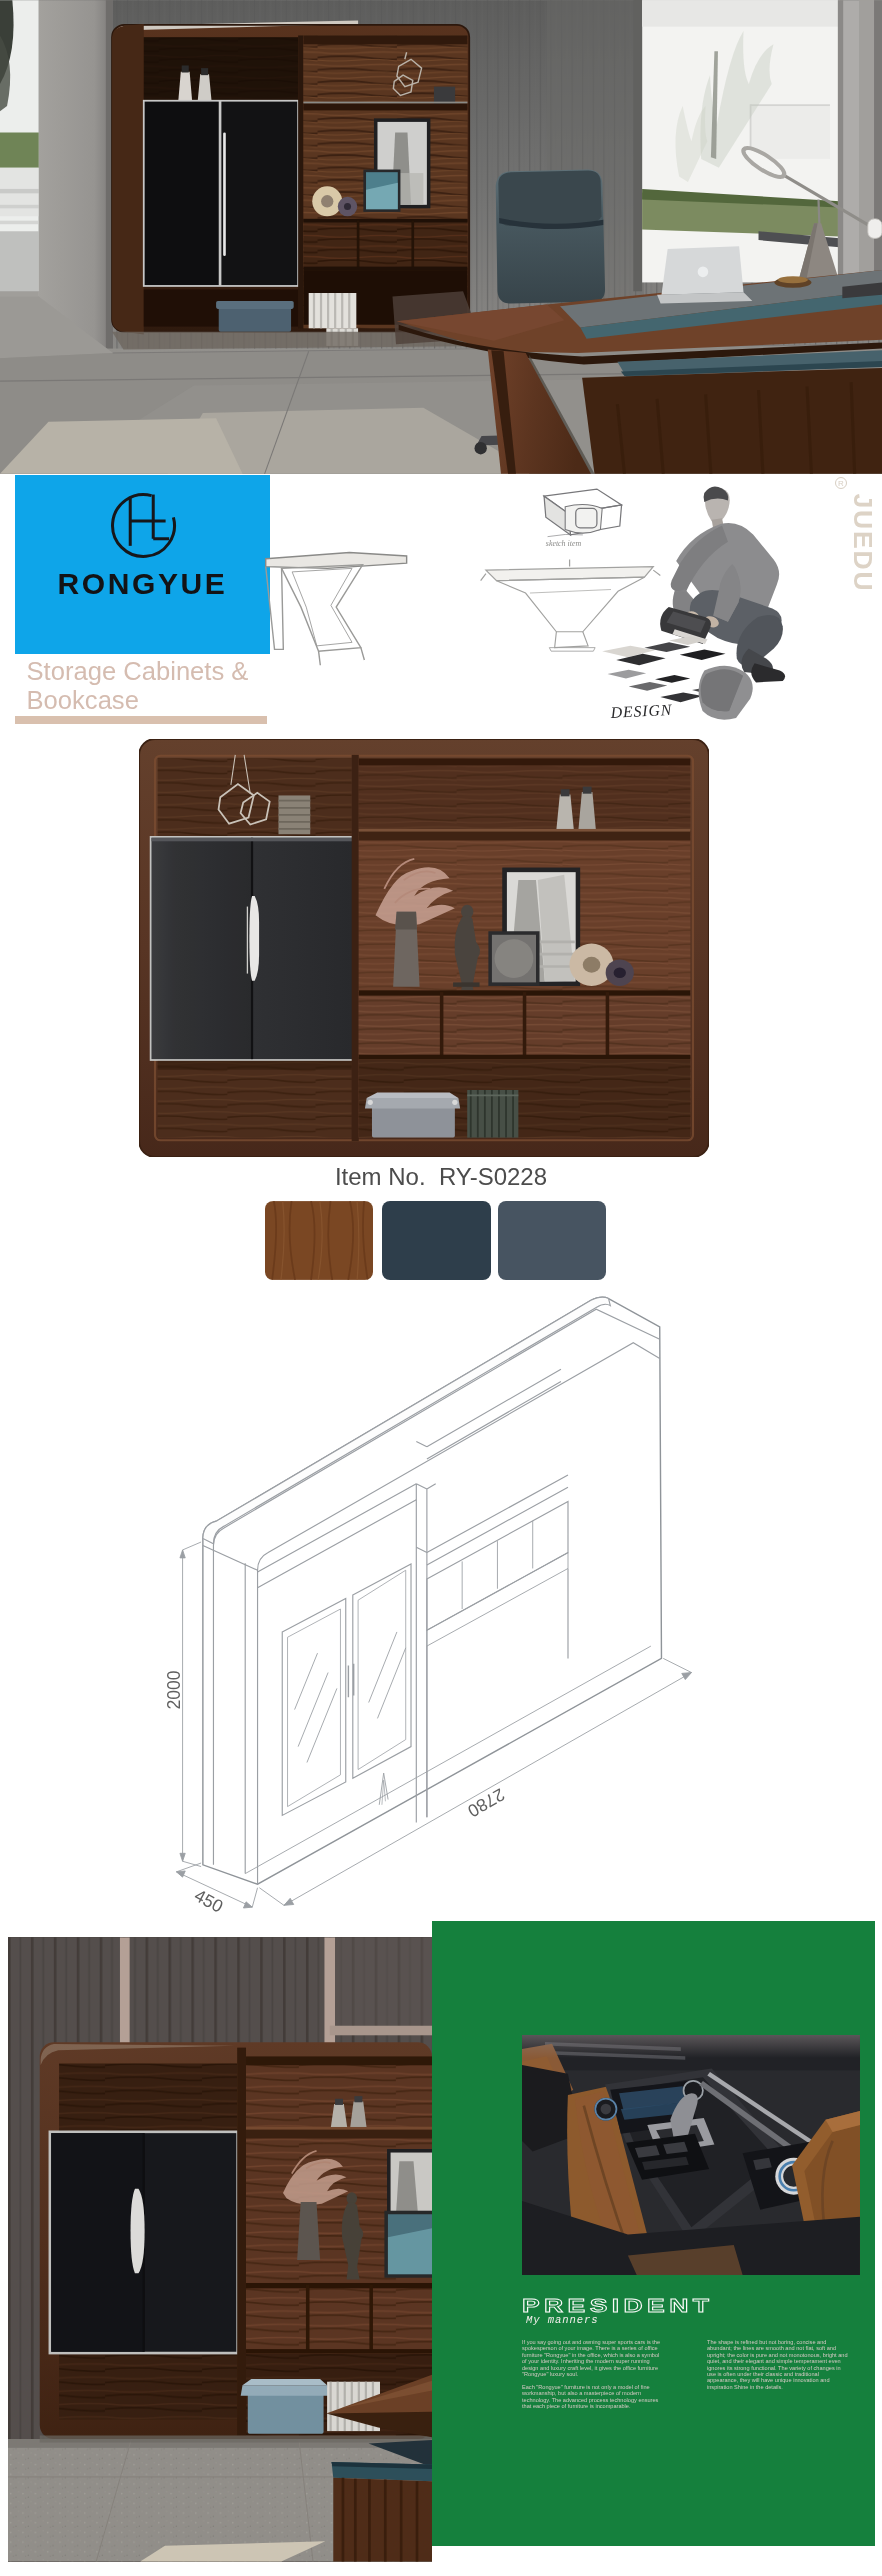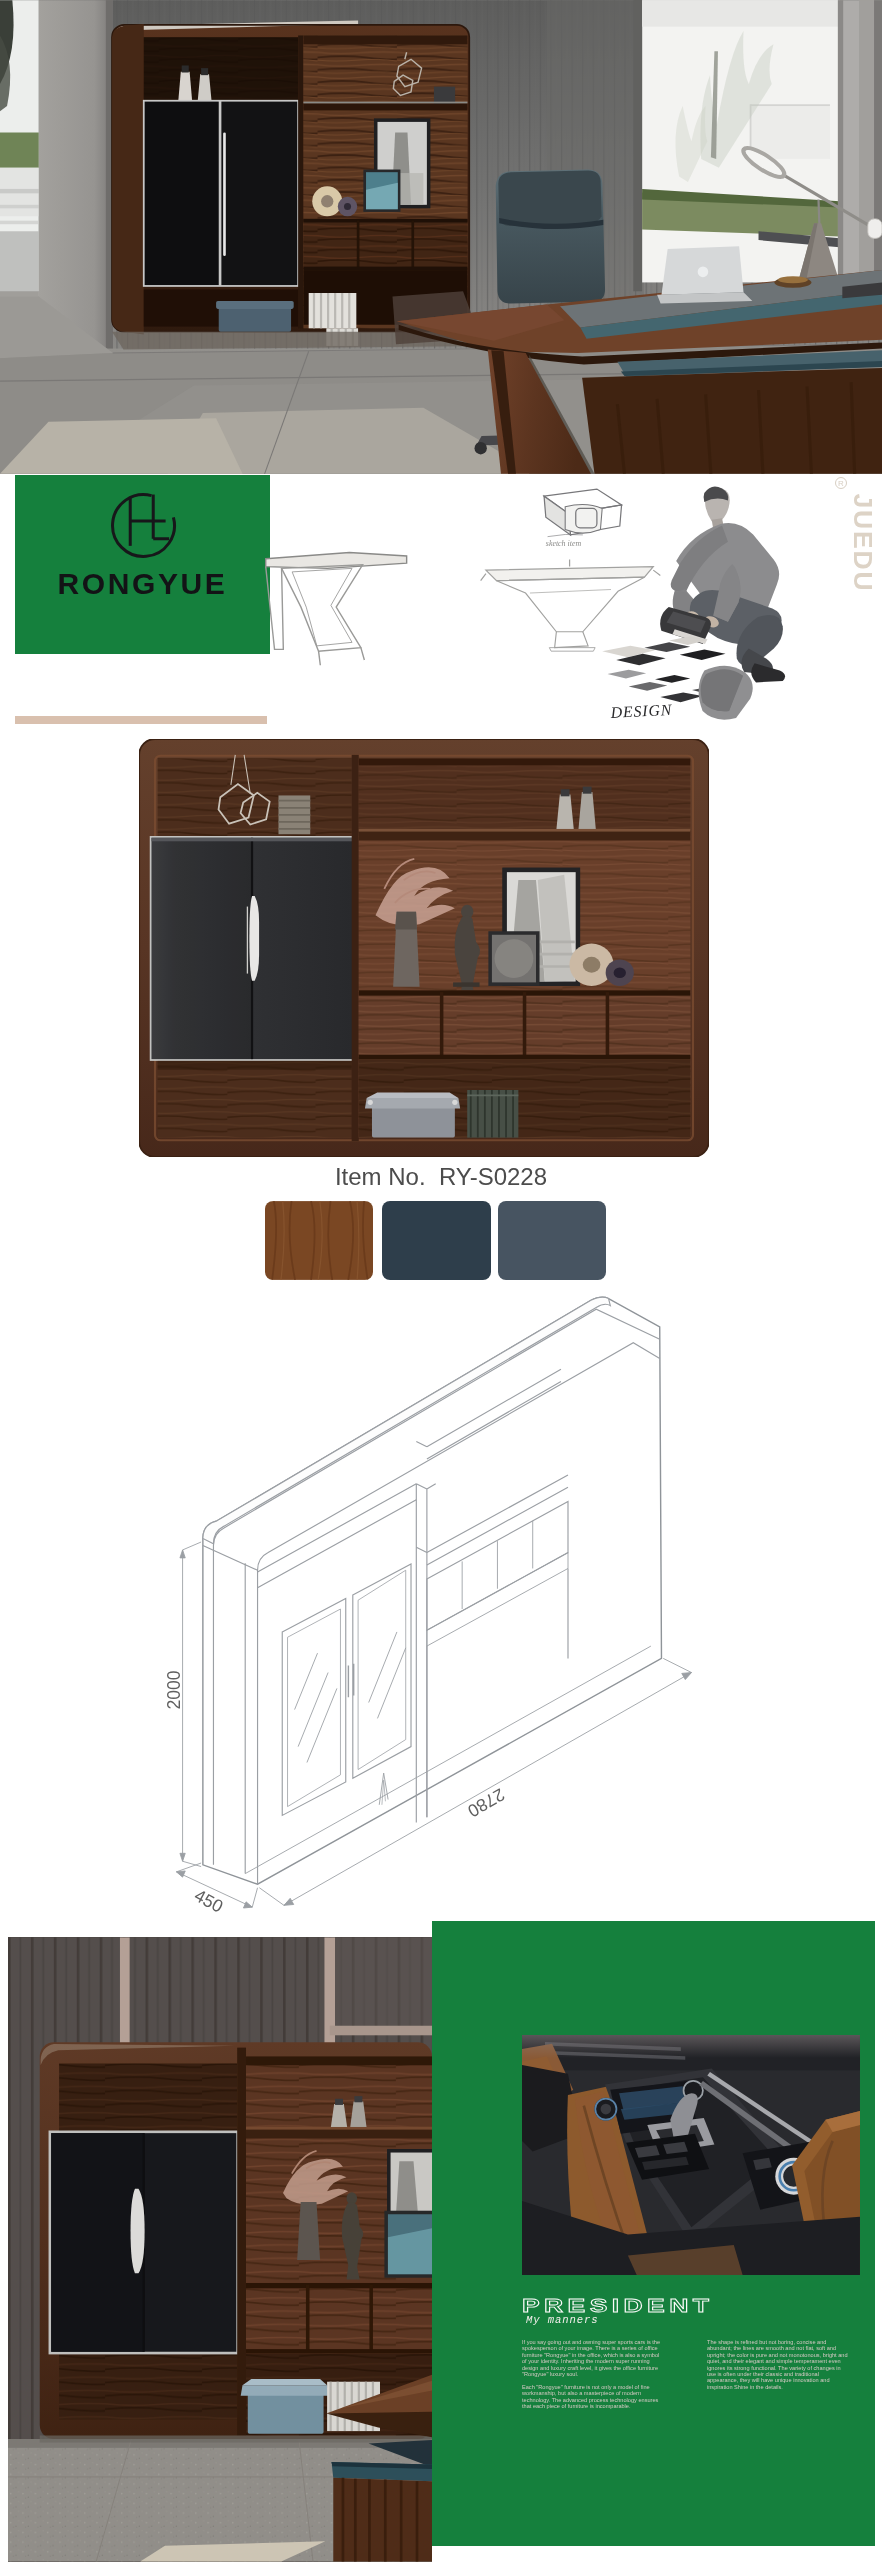--- a/index.html
+++ b/index.html
@@ -247,21 +247,21 @@
 </g>
 
 <ellipse cx="899" cy="320" rx="21" ry="6" fill="#5f4227"></ellipse>
 <ellipse cx="899" cy="317" rx="17" ry="4" fill="#97703d"></ellipse>
 
 <path d="M955 325 l45 -5 l0 14 l-45 4 z" fill="#3a3a3c"></path>
 </g>
 </svg>
 </div>
 
-<div class="abs" style="left:15px;top:475px;width:255px;height:179px;background:#15803d;">
+<div class="abs" style="left:15px;top:475px;width:255px;height:179px;background:#0ea5e9;">
 
 <svg class="abs" style="left:94px;top:16px;" width="69" height="69" viewBox="0 0 78 78">
 <path d="M72.8 29.9 A 35 35 0 1 1 48.1 5.2" fill="none" stroke="#17171a" stroke-width="3.4"></path>
 <line x1="24" y1="8" x2="24" y2="62" stroke="#17171a" stroke-width="3.4"></line>
 <line x1="50" y1="4" x2="50" y2="54" stroke="#17171a" stroke-width="3.4"></line>
 <line x1="24" y1="34" x2="64" y2="34" stroke="#17171a" stroke-width="3.4"></line>
 <line x1="50" y1="54" x2="68" y2="54" stroke="#17171a" stroke-width="3.4"></line>
 </svg>
 
 <div class="abs" style="left:0;top:92px;width:255px;text-align:center;font-size:30px;letter-spacing:2.6px;color:#131316;font-weight:bold;">RONGYUE</div>
@@ -343,20 +343,21 @@
 </g>
 
 <text x="392" y="276" font-size="18" fill="#2a2a2c" font-family="Liberation Serif" font-style="italic" transform="rotate(-3 390 278)" letter-spacing="1">DESIGN</text>
 </svg>
 
 <div class="abs" style="left:826px;top:475px;width:56px;height:141px;">
 <div style="position:absolute;left:8.8px;top:1.8px;width:12.4px;height:12.4px;border:1.3px solid #d8cfc3;border-radius:50%;color:#d8cfc3;font-size:8px;line-height:12.4px;text-align:center;">R</div>
 <div style="position:absolute;left:-30px;top:69px;width:132px;transform:rotate(90deg);font-size:26.5px;font-weight:bold;color:#ddd3c6;letter-spacing:1.8px;font-family:'Liberation Sans',sans-serif;">JUEDU</div>
 </div>
 
+<div class="abs" style="left:26.5px;top:657px;width:247px;color:#d5bcb0;font-size:25.6px;line-height:29px;">Storage Cabinets &amp;<br>Bookcase</div>
 
 <div class="abs" style="left:15px;top:716px;width:252px;height:8px;background:#d9c0ae;"></div>
 
 <div class="abs" id="product" style="left:139px;top:739px;width:570px;height:418px;">
 <svg width="570" height="418" viewBox="0 0 646 474">
 <defs>
 <pattern id="pgrain" width="120" height="16" patternUnits="userSpaceOnUse">
 <rect width="120" height="16" fill="#653d2a"></rect>
 <path d="M0 4 q30 3 60 1 t60 -1" stroke="#754a34" stroke-width="1.5" fill="none"></path>
 <path d="M0 10 q40 -3 70 0 t50 2" stroke="#50301d" stroke-width="1.8" fill="none"></path>

